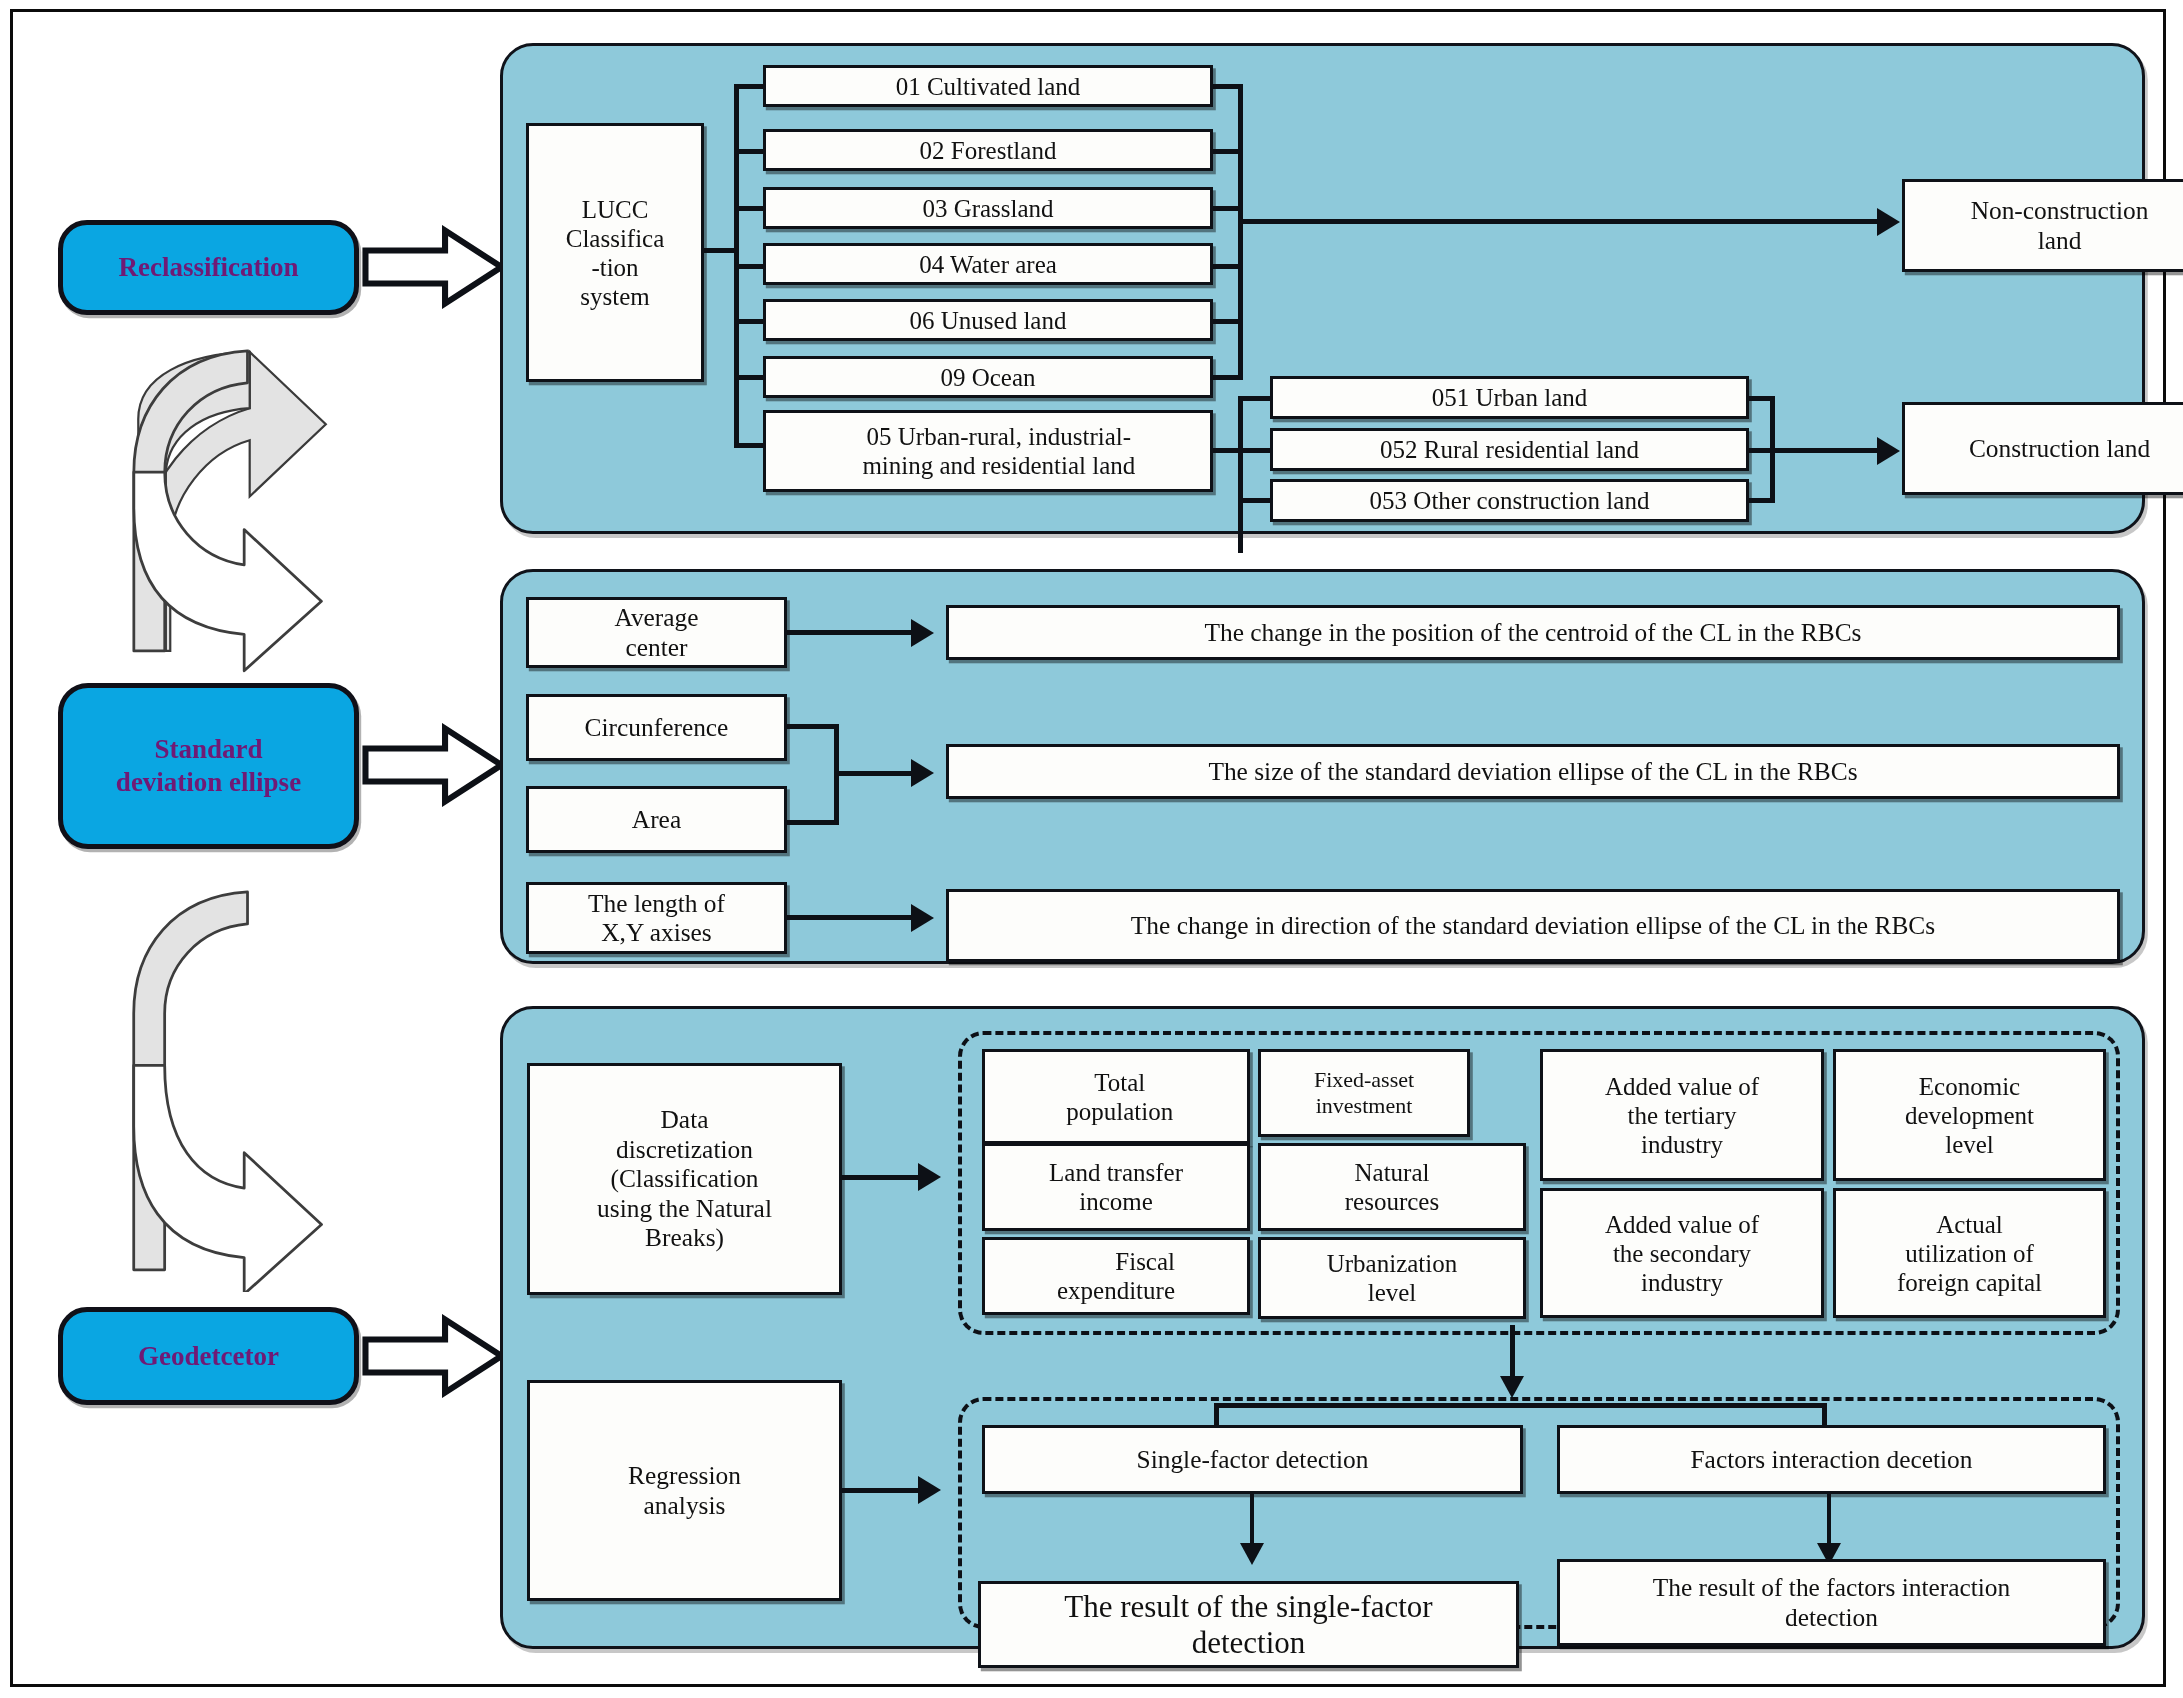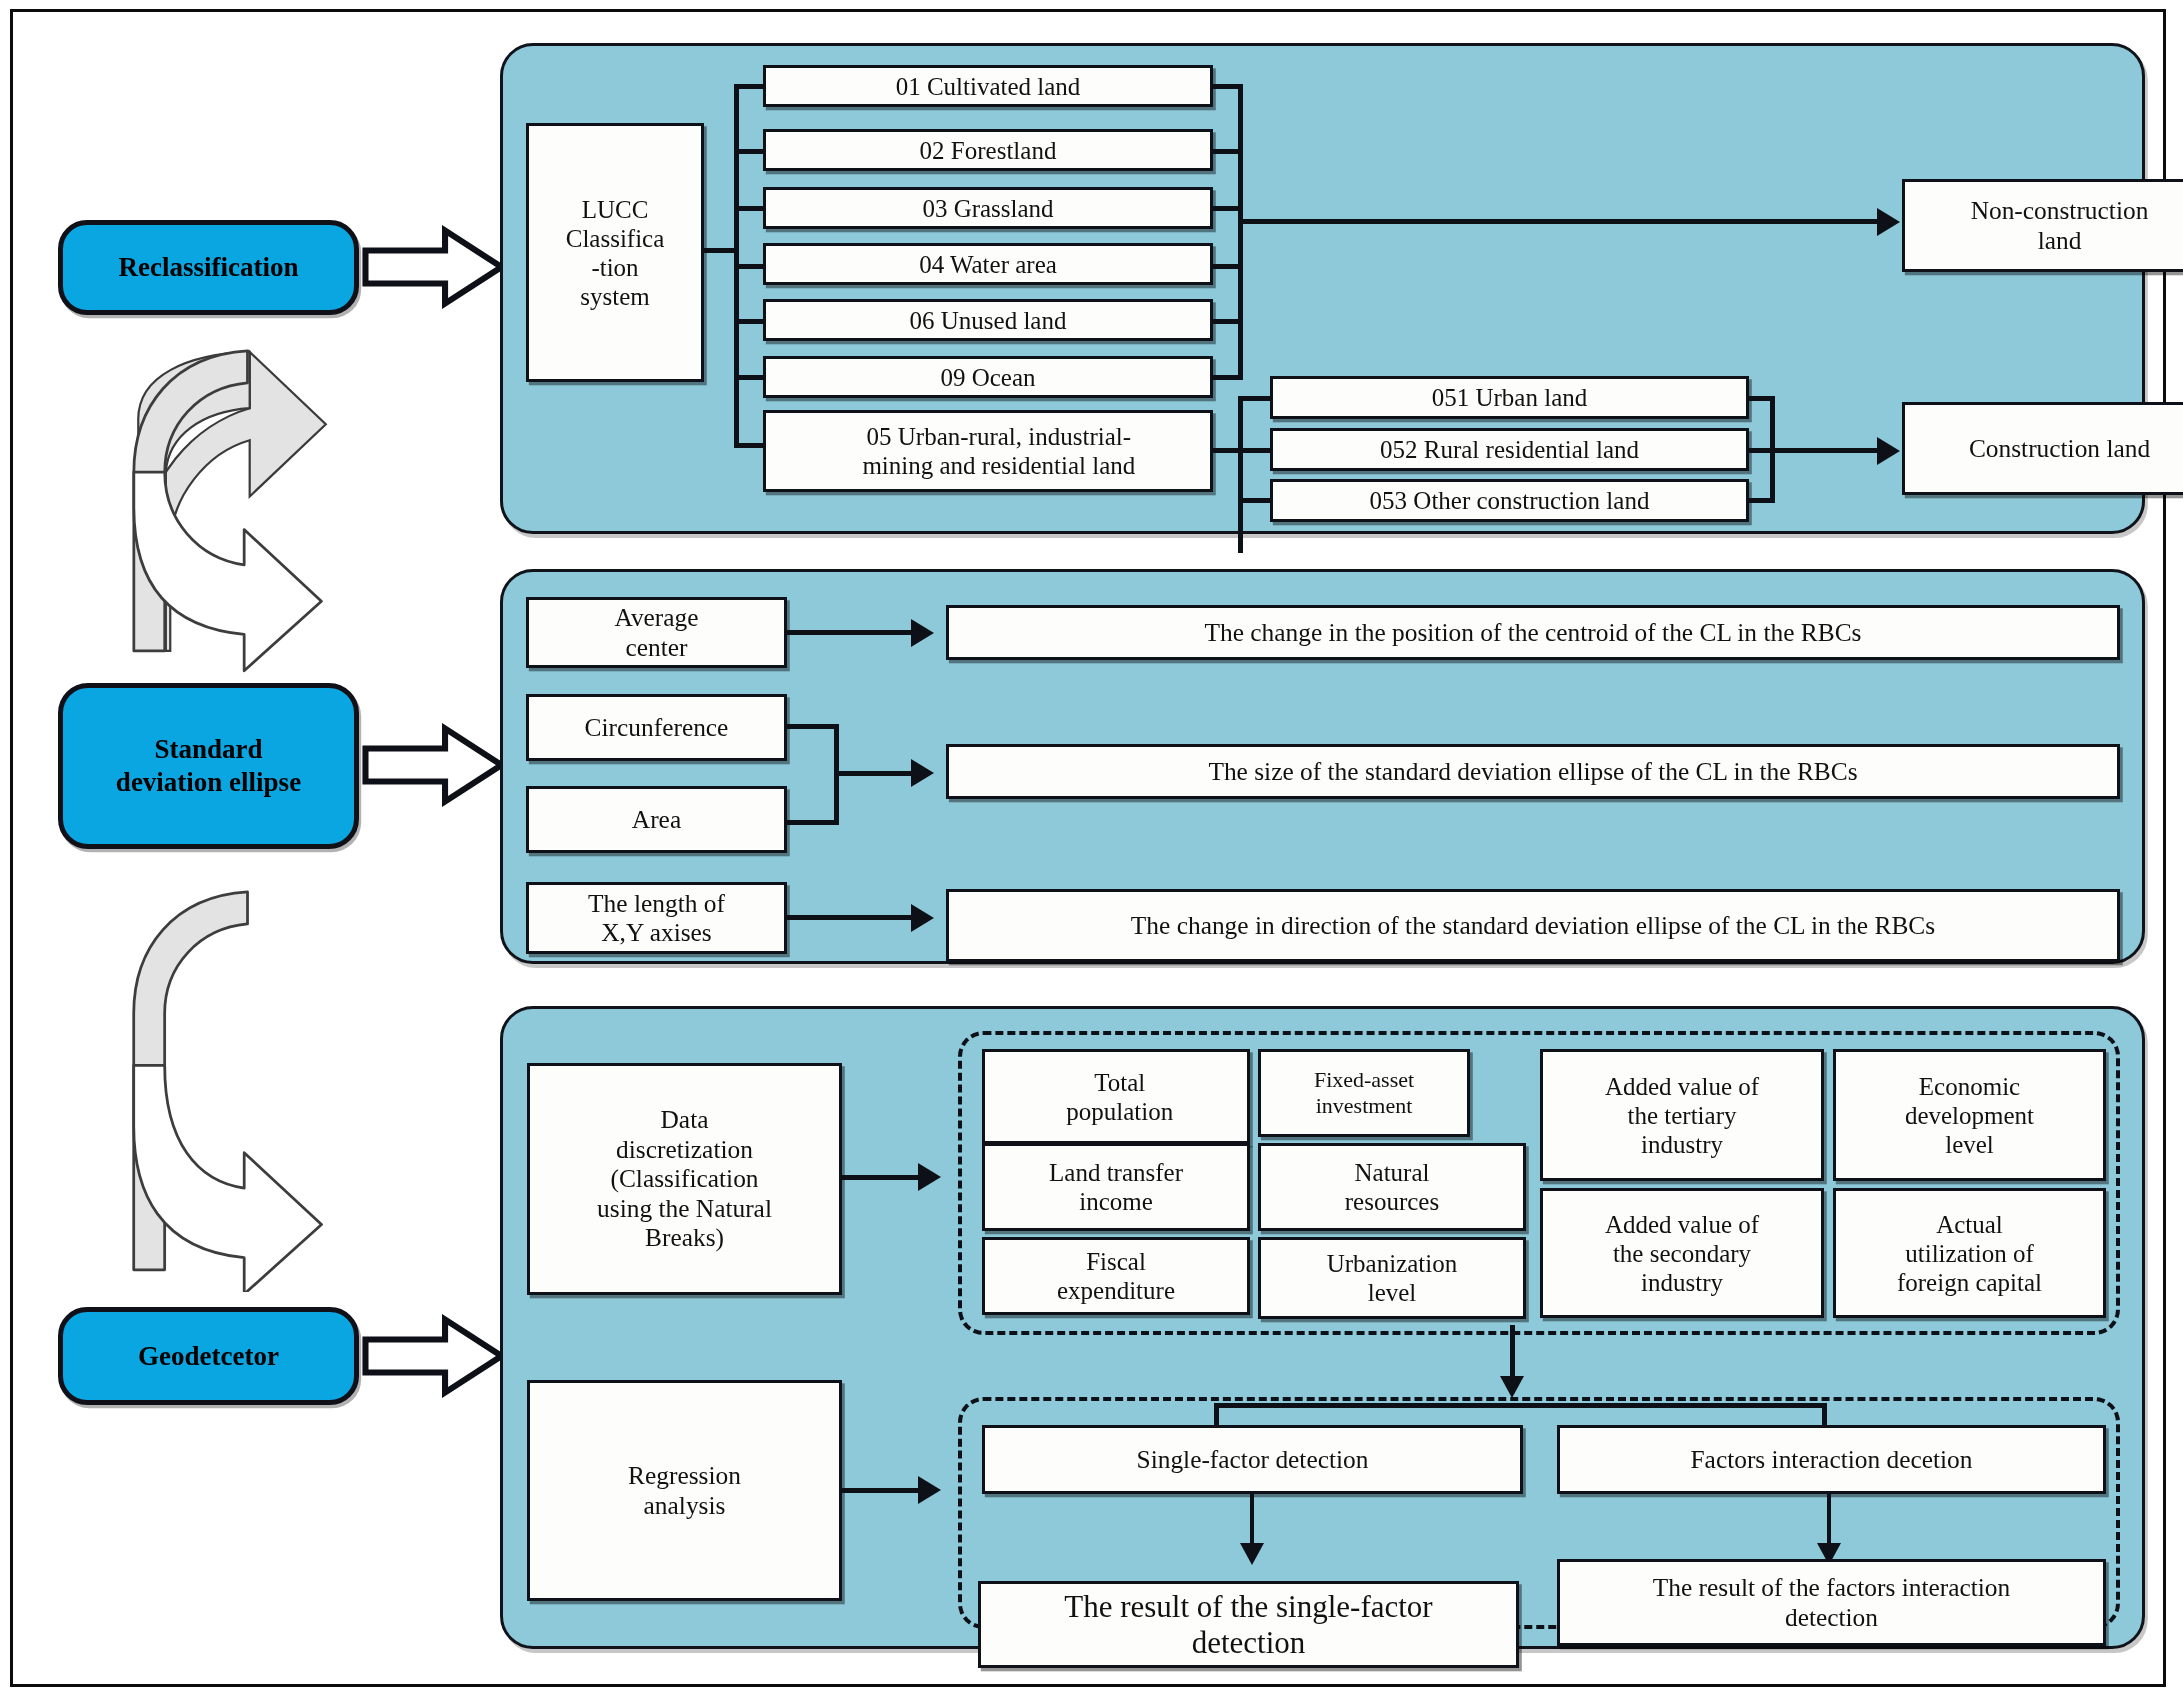--- a/index.html
+++ b/index.html
@@ -7,21 +7,21 @@
   #stage{position:relative;width:2183px;height:1698px;background:#fff;overflow:hidden;}
   #frame{position:absolute;left:10px;top:8.8px;width:2156px;height:1678px;border:3.9px solid #0b0b0b;box-sizing:border-box;background:#fff;}
 
   
   .abs{position:absolute;box-sizing:border-box;}
 
   
   .stage-chip{
     background:#0aa6e2;border:5px solid #101018;border-radius:29px;
     display:flex;align-items:center;justify-content:center;text-align:center;
-    font-weight:bold;color:#000000;line-height:1.22;
+    font-weight:bold;color:#701a75;line-height:1.22;
     box-shadow:2.2px 3.3px 0 rgba(0,0,0,.30);
   }
 
   
   .panel{
     background:#8ec9da;border:3.9px solid #10131a;border-radius:33px;
     box-shadow:2.8px 3.9px 0 rgba(0,0,0,.22);
   }
 
   
@@ -323,21 +323,21 @@
 resources</span></div>
   <div class="abs wbox" style="left:1540px;top:1188px;width:284px;height:130px;font-size:25px;white-space:pre-line;">
     <span>Added value of
 the secondary
 industry</span></div>
   <div class="abs wbox" style="left:1833px;top:1188px;width:273px;height:130px;font-size:25px;white-space:pre-line;">
     <span>Actual
 utilization of
 foreign capital</span></div>
 
-  <div class="abs wbox" style="left:982px;top:1237px;width:268px;height:78px;font-size:25px;white-space:pre-line;">
+  <div class="abs wbox" style="left:982px;top:1237px;width:268px;height:78px;font-size:25px;white-space:pre-line;text-align:right;">
     <span>Fiscal
 expenditure</span></div>
   <div class="abs wbox" style="left:1258px;top:1237px;width:268px;height:82px;font-size:25px;white-space:pre-line;">
     <span>Urbanization
 level</span></div>
 
   <div class="abs vline" style="left:1510px;top:1325px;width:5px;height:58px;"></div>
   <div class="abs ahead-d" style="left:1500px;top:1376px;"></div>
 
   <div class="abs dashgroup" style="left:958px;top:1397px;width:1162px;height:232px;"></div>

